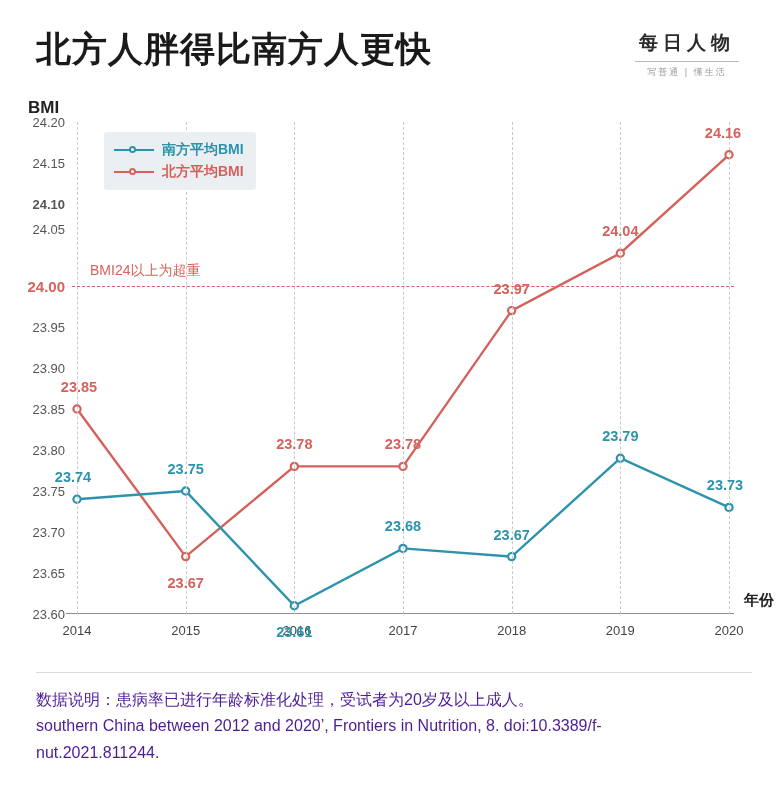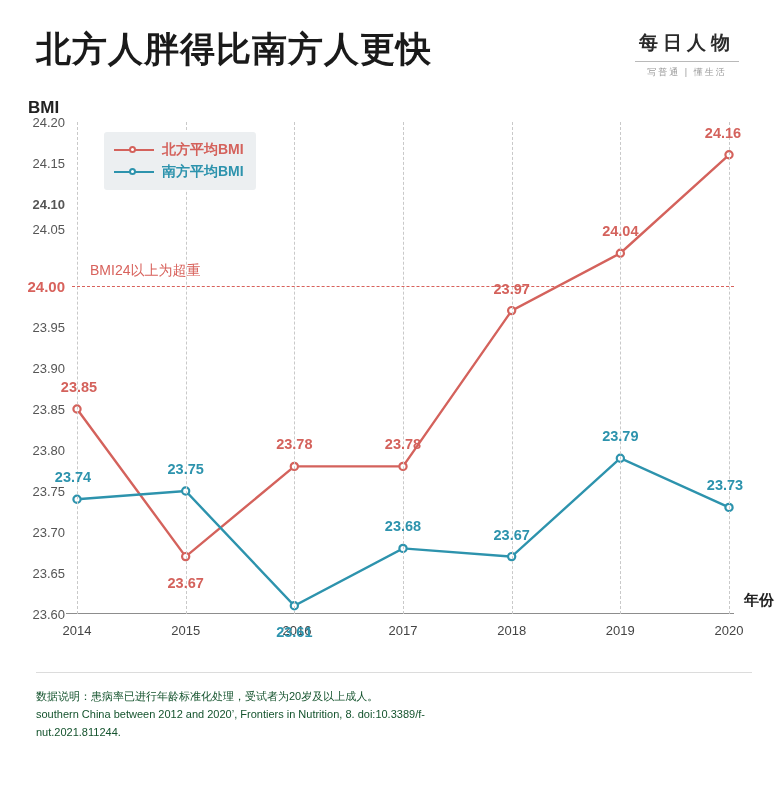--- a/index.html
+++ b/index.html
@@ -207,23 +207,23 @@
     left: 36px;
     right: 30px;
     top: 672px;
   }
   .footer-rule {
     height: 1px;
     background: #dcdcdc;
     margin-bottom: 14px;
   }
   .footnote {
-    font-size: 11px;
+    font-size: 16px;
     line-height: 1.65;
-    color: #14532d;
+    color: #4c1d95;
   }
 </style>
 </head>
 <body>
 
 <div class="page">
 
   <div class="header">
     <div class="title">北方人胖得比南方人更快</div>
     <div class="brand">
@@ -298,31 +298,31 @@
         <div class="pt-label south" style="left: 222.333px; top: 509.8px;">23.61</div>
         <div class="pt-label south" style="left: 331px; top: 404.4px;">23.68</div>
         <div class="pt-label south" style="left: 439.667px; top: 412.6px;">23.67</div>
         <div class="pt-label south" style="left: 548.333px; top: 314.2px;">23.79</div>
         <div class="pt-label south" style="left: 653px; top: 363.4px;">23.73</div>
       </div>
 
     <div class="legend">
       <div class="legend-row">
         <span class="legend-swatch">
+          <span class="bar" style="background:#2d93ad"></span>
+          <span class="dot" style="border-color:#2d93ad"></span>
+        </span>
+        <span class="legend-text" style="color:#2d93ad">南方平均BMI</span>
+      </div>
+      <div class="legend-row">
+        <span class="legend-swatch">
           <span class="bar" style="background:#d4625c"></span>
           <span class="dot" style="border-color:#d4625c"></span>
         </span>
         <span class="legend-text" style="color:#d4625c">北方平均BMI</span>
-      </div>
-      <div class="legend-row">
-        <span class="legend-swatch">
-          <span class="bar" style="background:#2d93ad"></span>
-          <span class="dot" style="border-color:#2d93ad"></span>
-        </span>
-        <span class="legend-text" style="color:#2d93ad">南方平均BMI</span>
       </div>
     </div>
   </div>
 
   <div class="footer">
     <div class="footer-rule"></div>
     <div class="footnote">数据说明：患病率已进行年龄标准化处理，受试者为20岁及以上成人。</div>
     <div class="footnote">southern China between 2012 and 2020’, Frontiers in Nutrition, 8. doi:10.3389/f-</div>
     <div class="footnote">nut.2021.811244.</div>
   </div>

